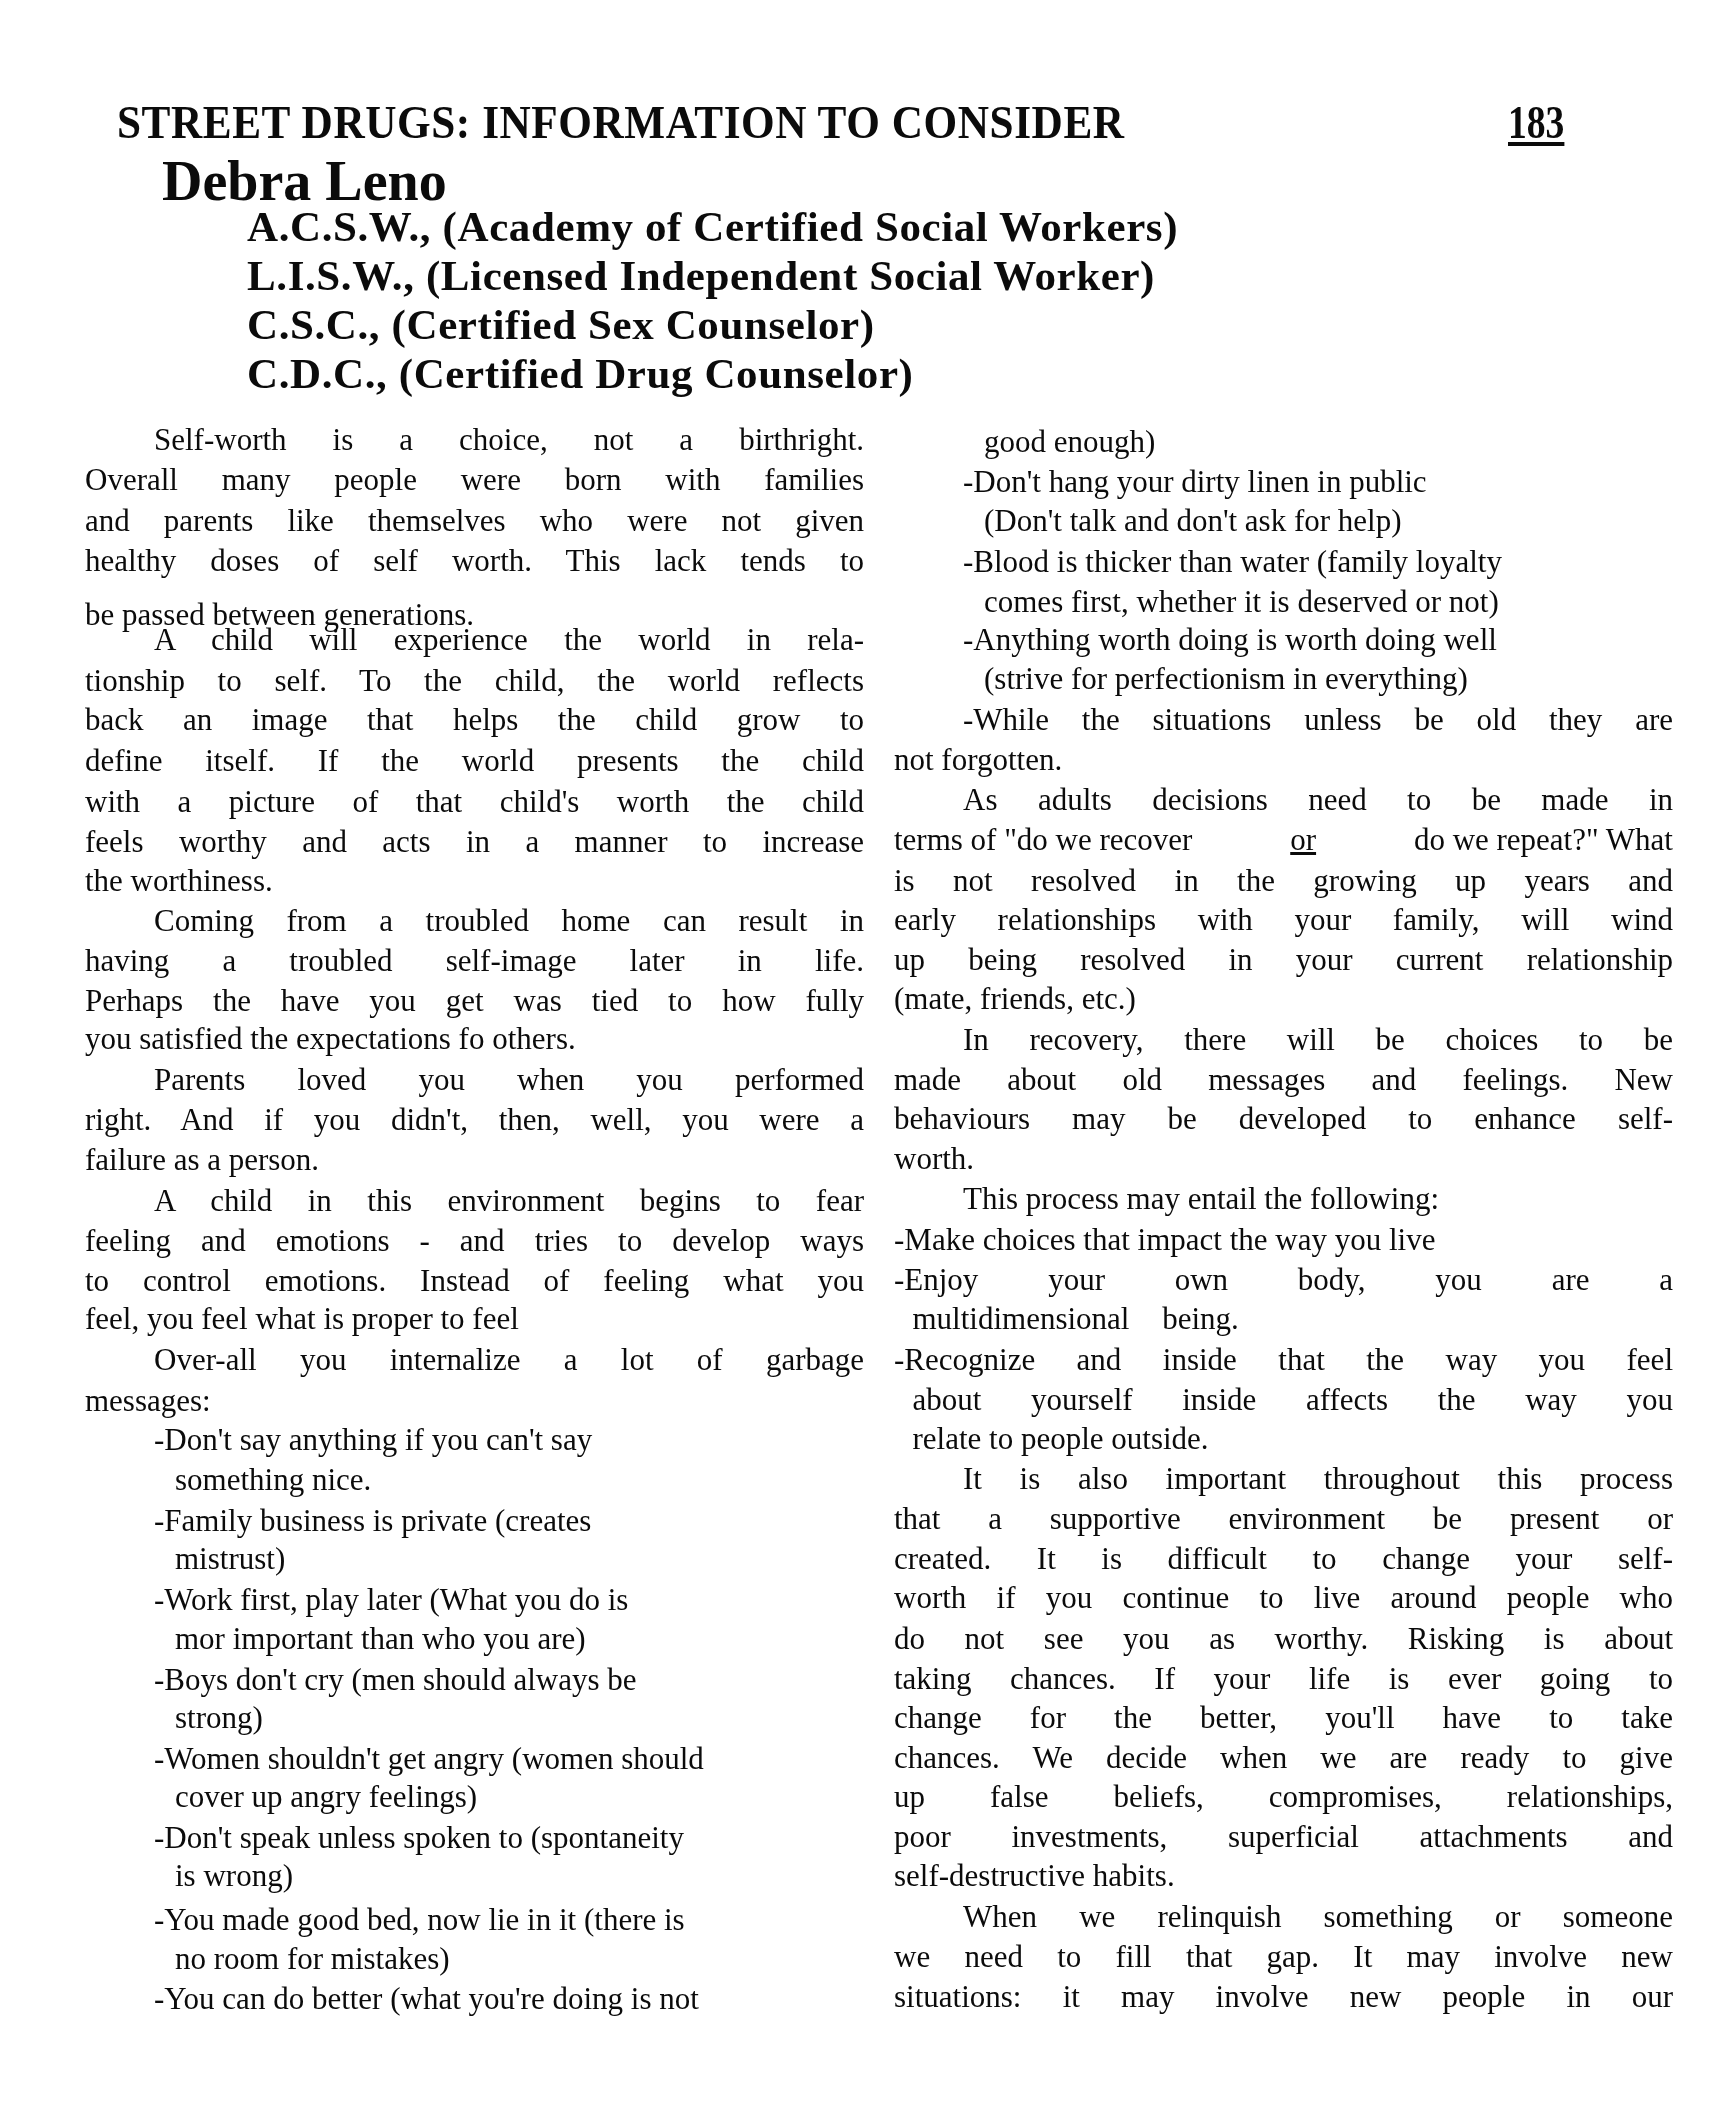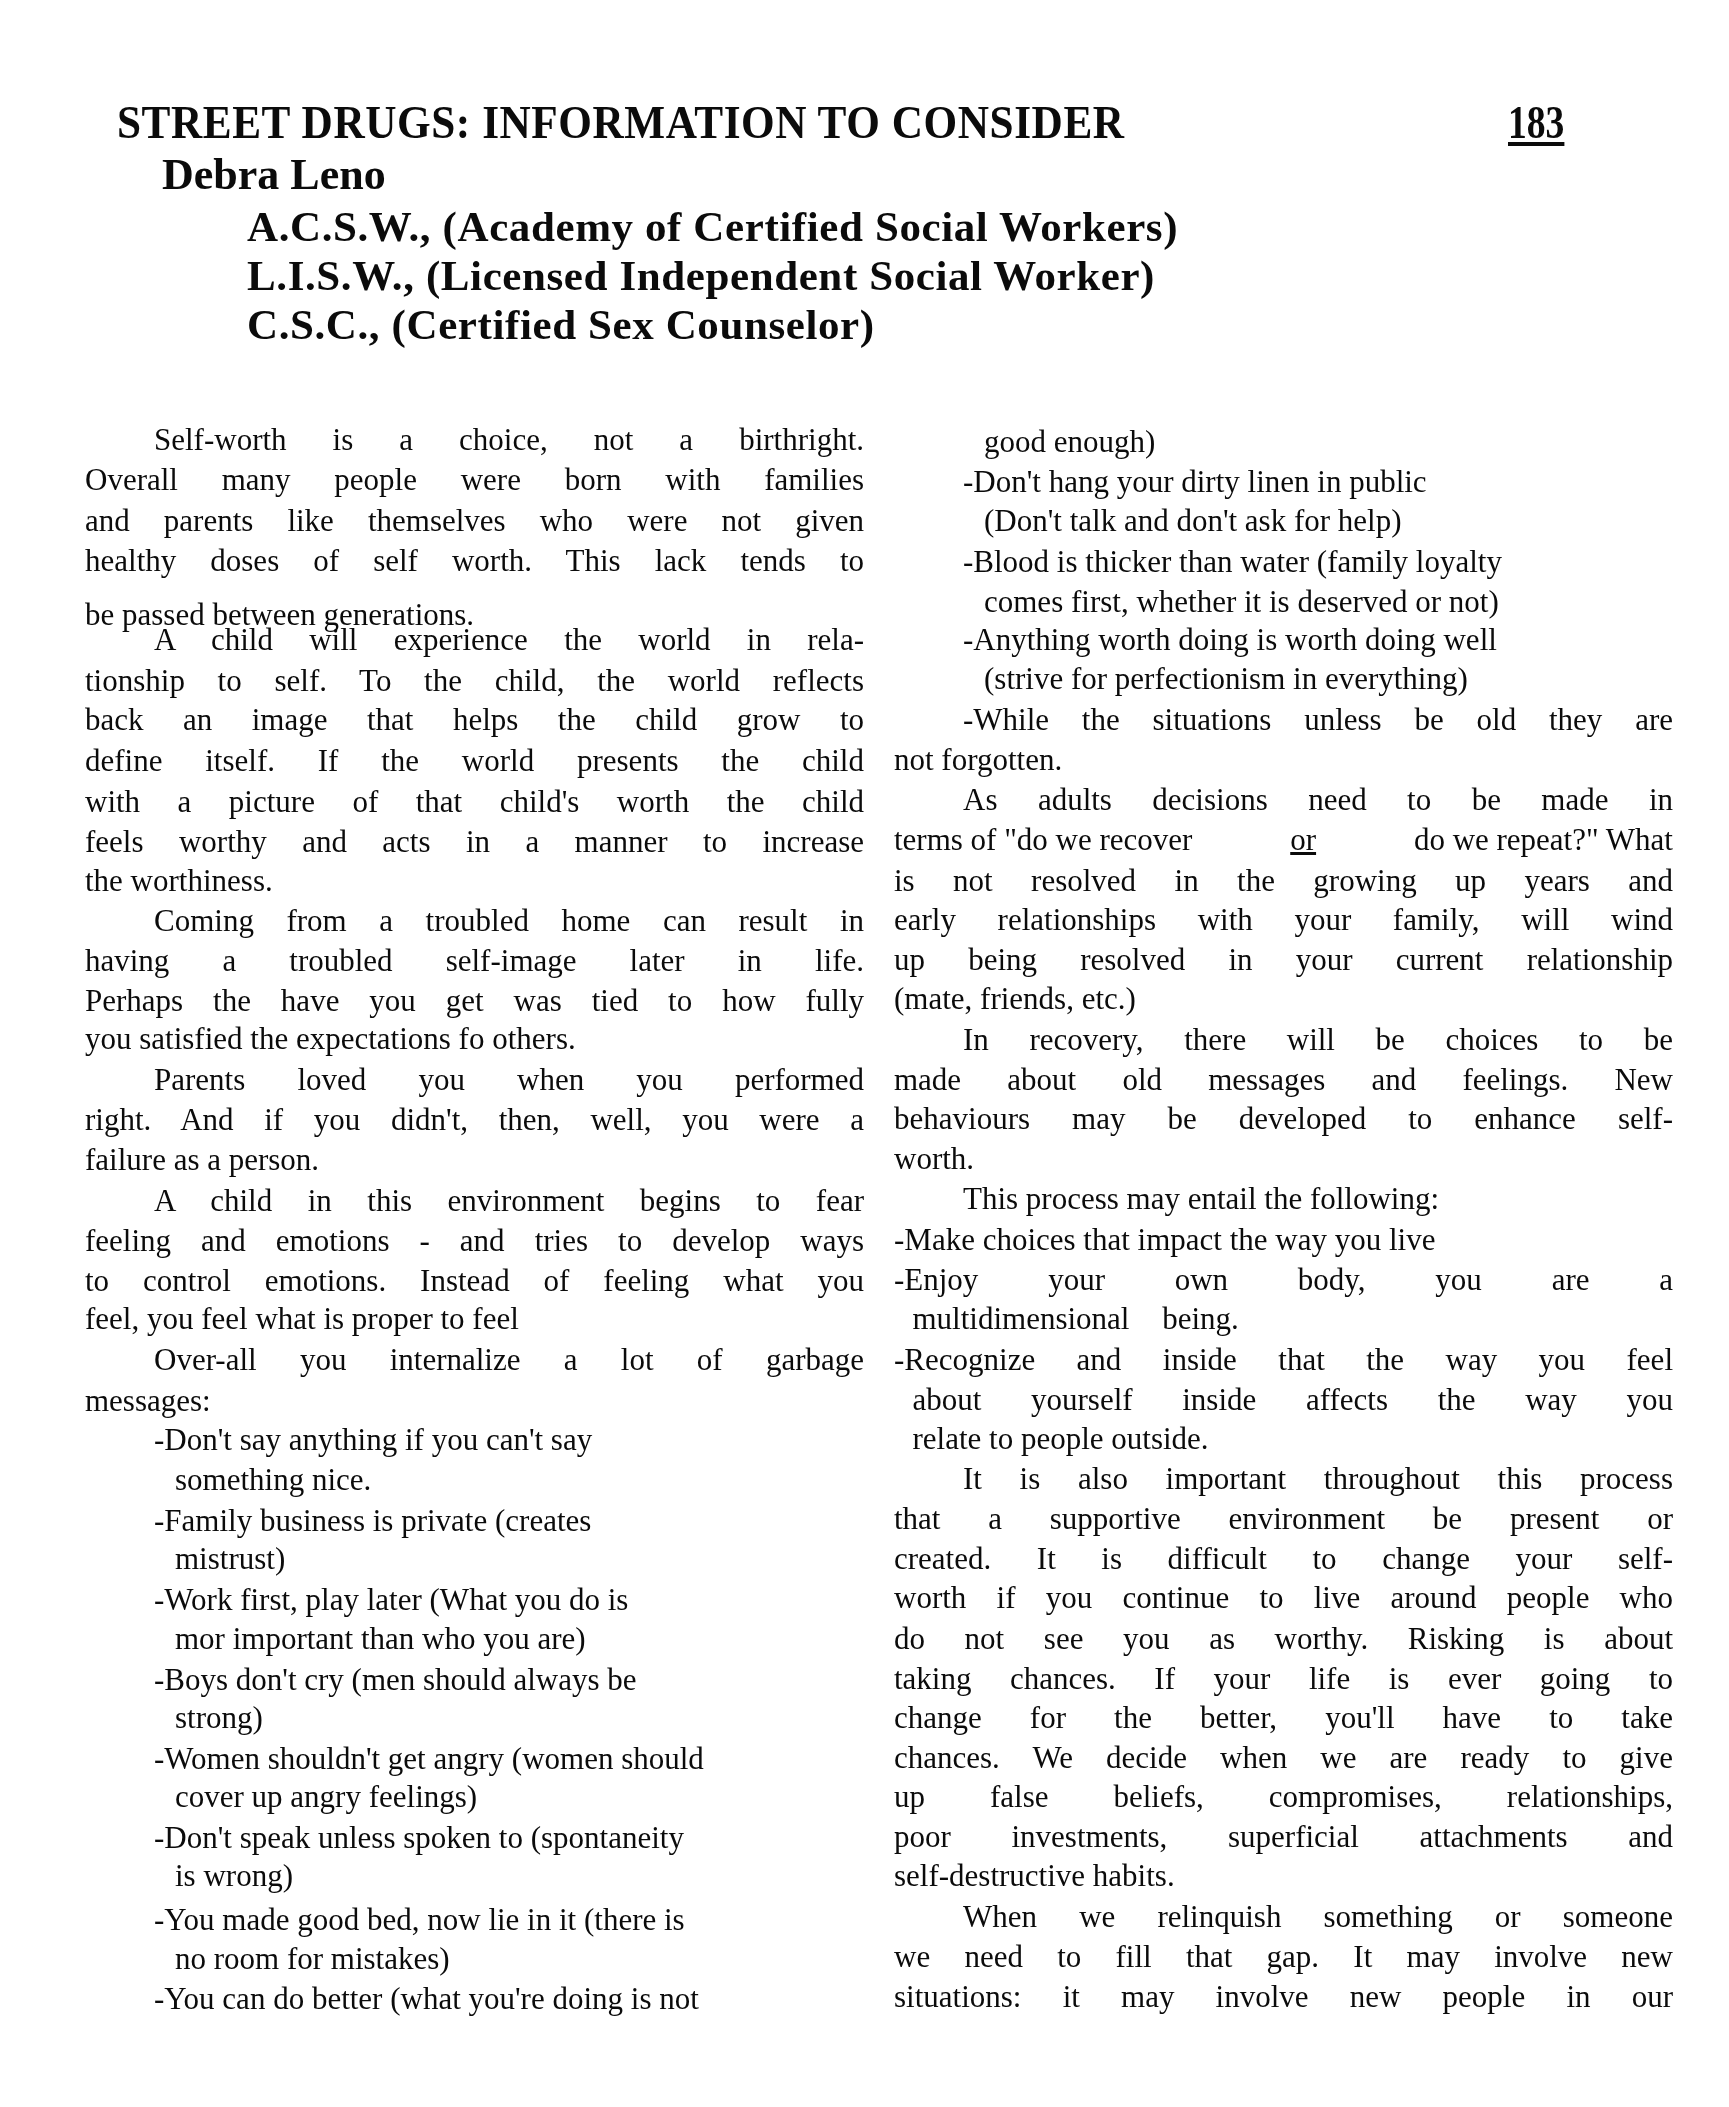--- a/index.html
+++ b/index.html
@@ -14,21 +14,21 @@
   }
   .page-number {
     position: absolute; left: 1508px; top: 99px;
     font-family: "Liberation Serif", serif; font-weight: bold;
     font-size: 47px; line-height: 1; text-decoration: underline; text-decoration-thickness: 3.7px;
     text-underline-offset: 3.7px; transform: scaleX(0.8); transform-origin: left top;
   }
   .author {
     position: absolute; left: 162px; top: 153px;
     font-family: "Liberation Serif", serif; font-weight: bold;
-    font-size: 44px; line-height: 1; white-space: nowrap; text-align: center;
+    font-size: 56px; line-height: 1; white-space: nowrap; text-align: center;
   }
   .cred {
     position: absolute; left: 247px;
     font-family: "Liberation Serif", serif; font-weight: bold;
     font-size: 43px; line-height: 1; white-space: nowrap; letter-spacing: 0.6px;
   }
 
   .col { position: absolute; top: 0; }
   .col-left { left: 85px; width: 779px; }
   .col-right { left: 894px; width: 779px; }
@@ -50,20 +50,21 @@
 <body>
 
 <div class="page">
 
   <div class="title">STREET DRUGS: INFORMATION TO CONSIDER</div>
   <div class="page-number">183</div>
   <div class="author">Debra Leno</div>
   <div class="cred" style="top:205px">A.C.S.W., (Academy of Certified Social Workers)</div>
   <div class="cred" style="top:254px">L.I.S.W., (Licensed Independent Social Worker)</div>
   <div class="cred" style="top:303px">C.S.C., (Certified Sex Counselor)</div>
+  <div class="cred" style="top:352px">C.D.C., (Certified Drug Counselor)</div>
 
   <div class="col col-left">
     <div class="ln ind" style="top:424px">Self-worth is a choice, not a birthright.</div>
     <div class="ln" style="top:464px">Overall many people were born with families</div>
     <div class="ln" style="top:505px">and parents like themselves who were not given</div>
     <div class="ln" style="top:545px">healthy doses of self worth. This lack tends to</div>
     <div class="ln last" style="top:599px">be passed between generations.</div>
     <div class="ln ind" style="top:624px">A child will experience the world in rela-</div>
     <div class="ln" style="top:665px">tionship to self. To the child, the world reflects</div>
     <div class="ln" style="top:704px">back an image that helps the child grow to</div>

